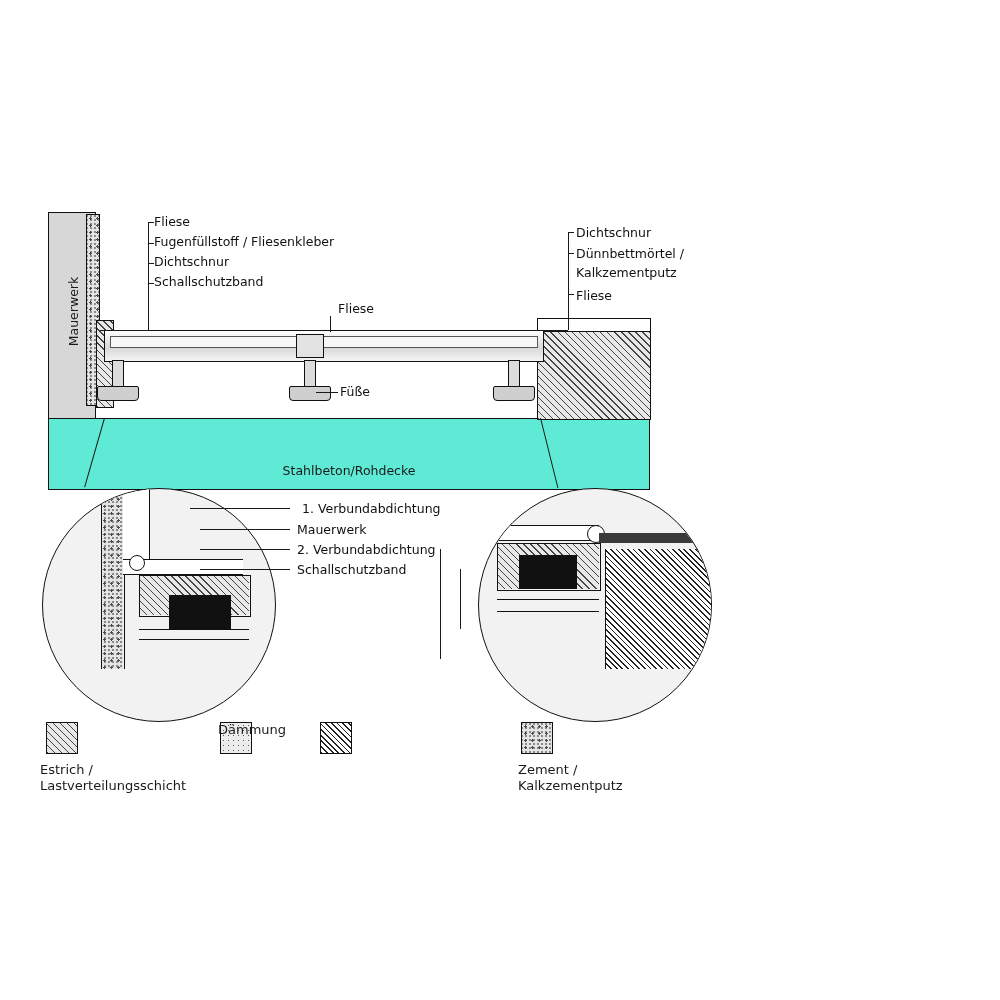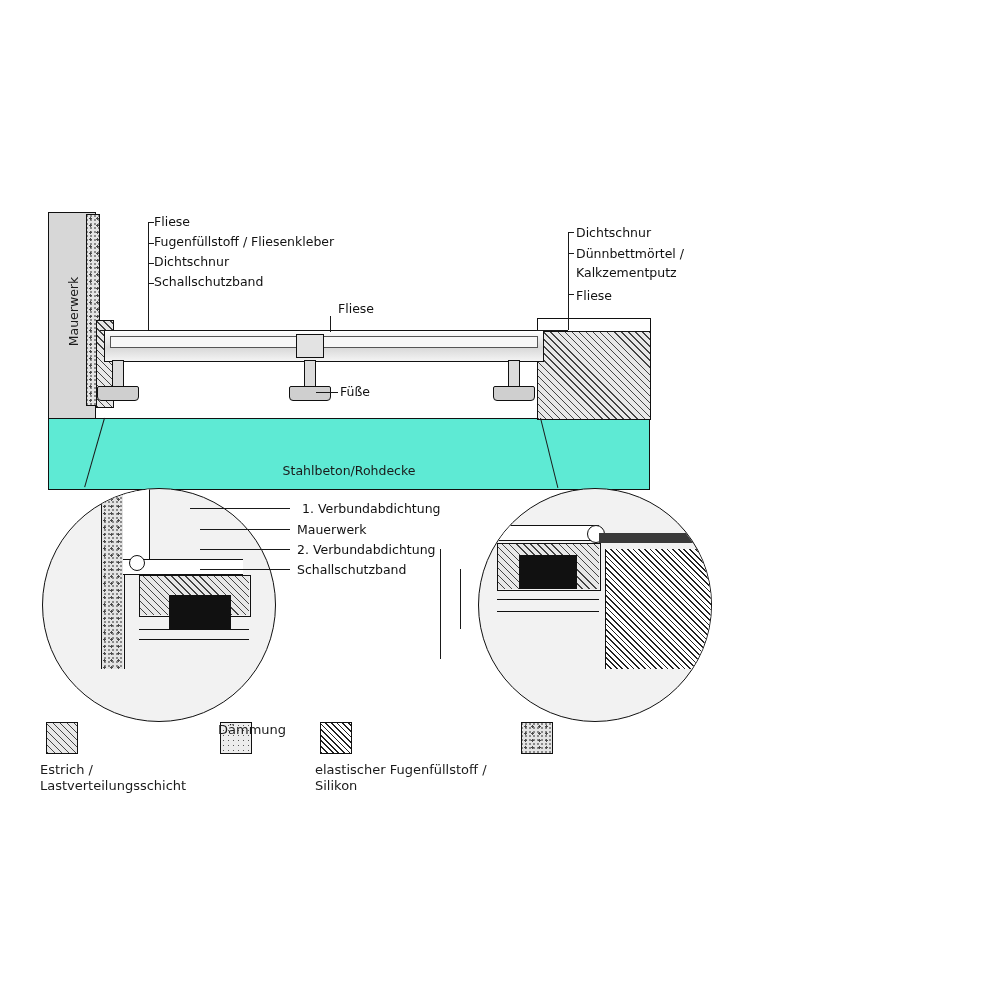--- a/index.html
+++ b/index.html
@@ -160,26 +160,26 @@
       <span>Estrich /</span><br>
       <span>Lastverteilungsschicht</span>
     </div>
 
     <div class="swatch hatchDot" style="left:220px;top:722px;"></div>
     <div class="legend-txt" style="left:218px;top:722px;width:100px;">
       <span>Dämmung</span>
     </div>
 
     <div class="swatch hatchDiag" style="left:320px;top:722px;"></div>
-    <div class="legend-txt" style="left:315px;top:762px;width:200px;">
-      <span>elastischer Fugenfüllstoff /</span><br>
-      <span>Silikon</span>
-    </div>
 
     <div class="swatch hatchZ" style="left:521px;top:722px;"></div>
+    <div class="legend-txt" style="left:518px;top:762px;width:160px;">
+      <span>Zement /</span><br>
+      <span>Kalkzementputz</span>
+    </div>
   </div>
 
   <div id="right">
     
 
     
     
     
 
     

